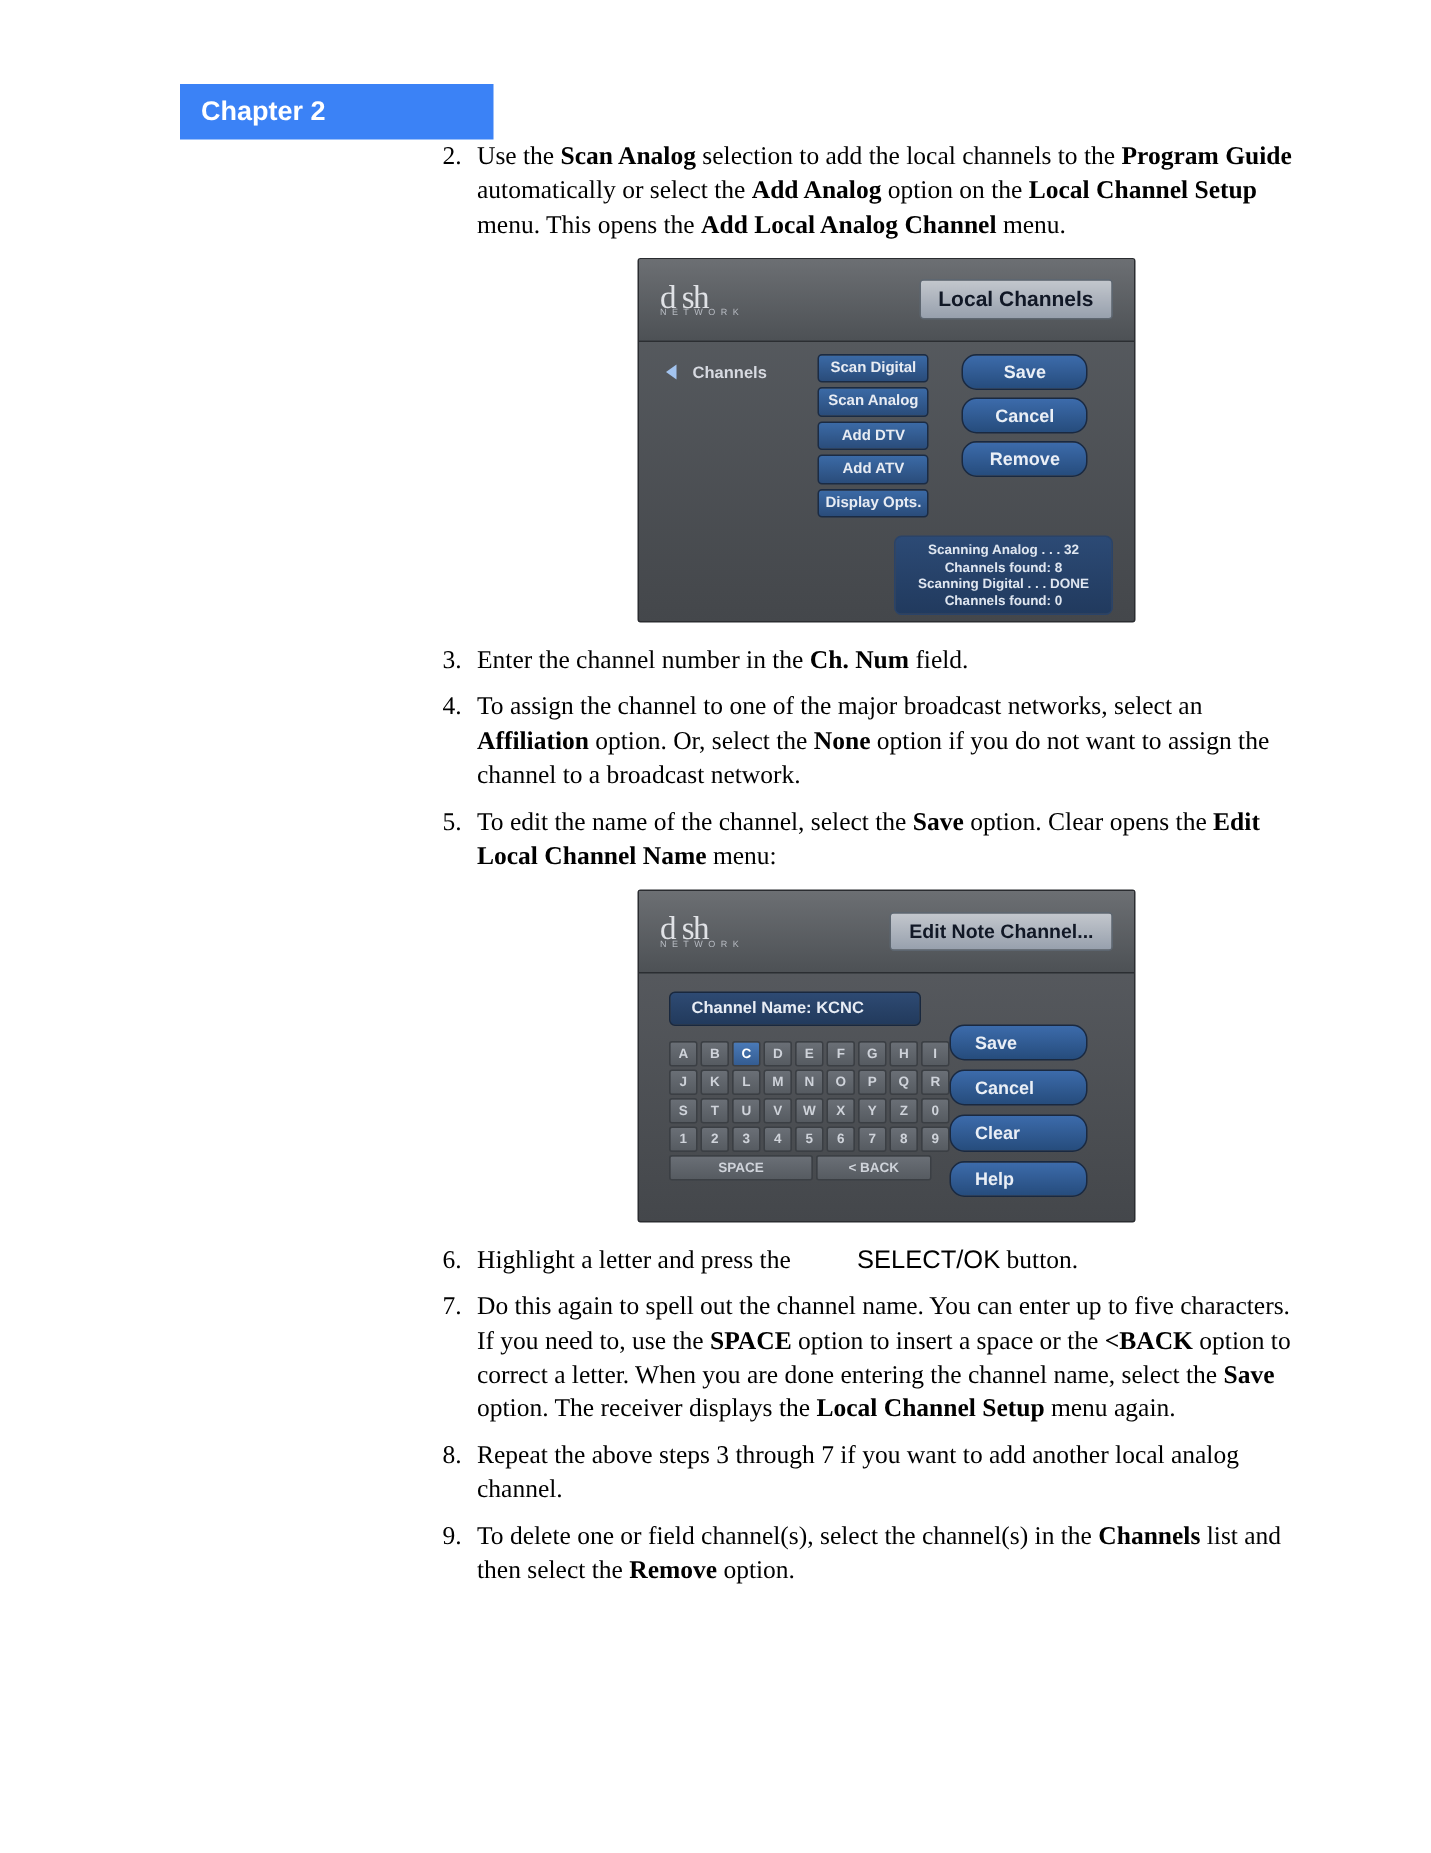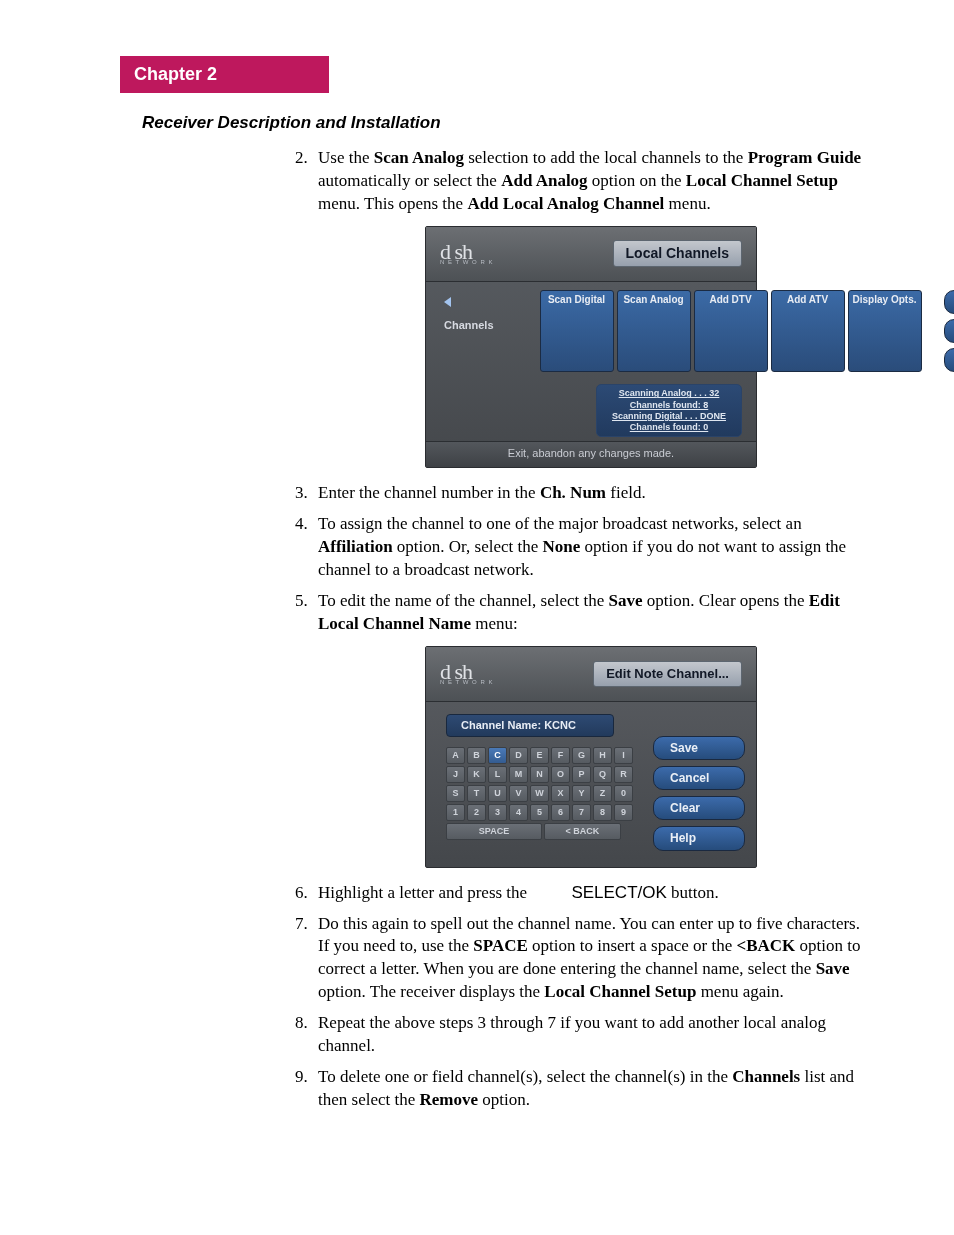--- a/index.html
+++ b/index.html
@@ -6,21 +6,21 @@
     margin: 0;
     font-family: "Times New Roman", serif;
     background: #fff;
     width: 954px;
     color: #000;
   }
   .page {
     padding: 56px 90px 40px 90px;
   }
   .chapter-tag {
-    background: #be185d;
+    background: #3b82f6;
     color: #fff;
     font-family: Arial, Helvetica, sans-serif;
     font-weight: bold;
     font-size: 18px;
     width: 195px;
     padding: 8px 0 8px 14px;
     margin-left: 30px;
   }
   .section-title {
     font-family: Arial, Helvetica, sans-serif;
@@ -83,21 +83,21 @@
     border-radius: 3px;
     border: 1px solid #5d6670;
   }
   .fig1-body {
     display: flex;
     padding: 8px 12px 6px 18px;
     gap: 10px;
   }
   .channels-lbl { font-size:11px; font-weight:bold; color:#d7dae1; margin-top:2px;}
   .arrow-left { display:inline-block; width:0;height:0;border-top:5px solid transparent;border-bottom:5px solid transparent;border-right:7px solid #a3c4ef; margin-right:6px; vertical-align:-1px;}
-  .mid-col { display:flex; flex-direction:row; gap:3px; margin-left: 36px; border-radius: 13px;}
+  .mid-col { display:flex; flex-direction:column; gap:3px; margin-left: 24px; border-radius: 13px;}
   .small-btn {
     background: linear-gradient(#3b6aa6,#2a4c7a);
     border:1px solid #1b2b43;
     color:#e8ecf3;
     font-size:10px;
     font-weight:bold;
     padding:2px 4px;
     border-radius:3px;
     text-align:center;
     min-width:64px;
@@ -119,21 +119,20 @@
     width: 132px;
     border:1px solid #2a4368;
     border-radius:5px;
     background: linear-gradient(#2c4a75,#213a5e);
     color:#dfe6f0;
     font-size:9px;
     font-weight:bold;
     padding:3px 6px;
     text-align:center;
     line-height:1.25;
-    text-decoration:underline;
   }
   .fig1-footer {
     border-top: 1px solid #2b2e32;
     background: linear-gradient(#53575c,#3e4145);
     color:#c9ccd3;
     font-size:11px;
     text-align:center;
     padding:4px 0 6px 0;
   }
 
@@ -141,21 +140,21 @@
   .fig2 {
     display: inline-block;
     width: 330px;
     background: linear-gradient(#5b5e63,#44474b);
     border: 1px solid #2a2c30;
     border-radius: 2px;
     font-family: Arial, Helvetica, sans-serif;
     color: #d8dce2;
     text-align: left;
   }
-  .fig2-body { display:flex; padding: 12px 14px 16px 20px; gap: 20px;}
+  .fig2-body { display:flex; padding: 12px 14px 16px 20px; }
   .chname-box {
     background: linear-gradient(#2e4a73,#223a5c);
     border:1px solid #19283e;
     border-radius:4px;
     padding:3px 14px;
     color:#e8edf5; font-weight:bold; font-size:11px;
     width: 138px;
     margin-bottom:10px;
   }
   .keypad { display:flex; flex-direction:column; gap:2px; }
@@ -183,21 +182,20 @@
     border-radius:10px;
     text-align:left;
     min-width:58px;
   }
 </style>
 </head>
 <body>
 
 <div class="page">
   <div class="chapter-tag">Chapter 2</div>
-  <div class="section-title">Receiver Description and Installation</div>
 
   <div class="content-col">
     <ol class="steps" start="2">
 
       <li>
         <span>Use the </span><span class="bold">Scan Analog</span><span> selection to add the local channels to the </span><span class="bold">Program Guide</span><span> automatically or select the </span><span class="bold">Add Analog</span><span> option on the </span><span class="bold">Local Channel Setup</span><span> menu. This opens the </span><span class="bold">Add Local Analog Channel</span><span> menu.</span>
 
         
         <div class="fig-wrap">
           <div class="fig1">
@@ -225,21 +223,20 @@
                 <div class="pill-btn">Cancel</div>
                 <div class="pill-btn">Remove</div>
               </div>
             </div>
             <div class="status-box">
               <div>Scanning Analog . . . 32</div>
               <div>Channels found: 8</div>
               <div>Scanning Digital . . . DONE</div>
               <div>Channels found: 0</div>
             </div>
-            <div class="fig1-footer">Exit, abandon any changes made.</div>
           </div>
         </div>
       </li>
 
       <li>
         <span>Enter the channel number in the </span><span class="bold">Ch. Num</span><span> field.</span>
       </li>
 
       <li>
         <span>To assign the channel to one of the major broadcast networks, select an </span><span class="bold">Affiliation</span><span> option. Or, select the </span><span class="bold">None</span><span> option if you do not want to assign the channel to a broadcast network.</span>

